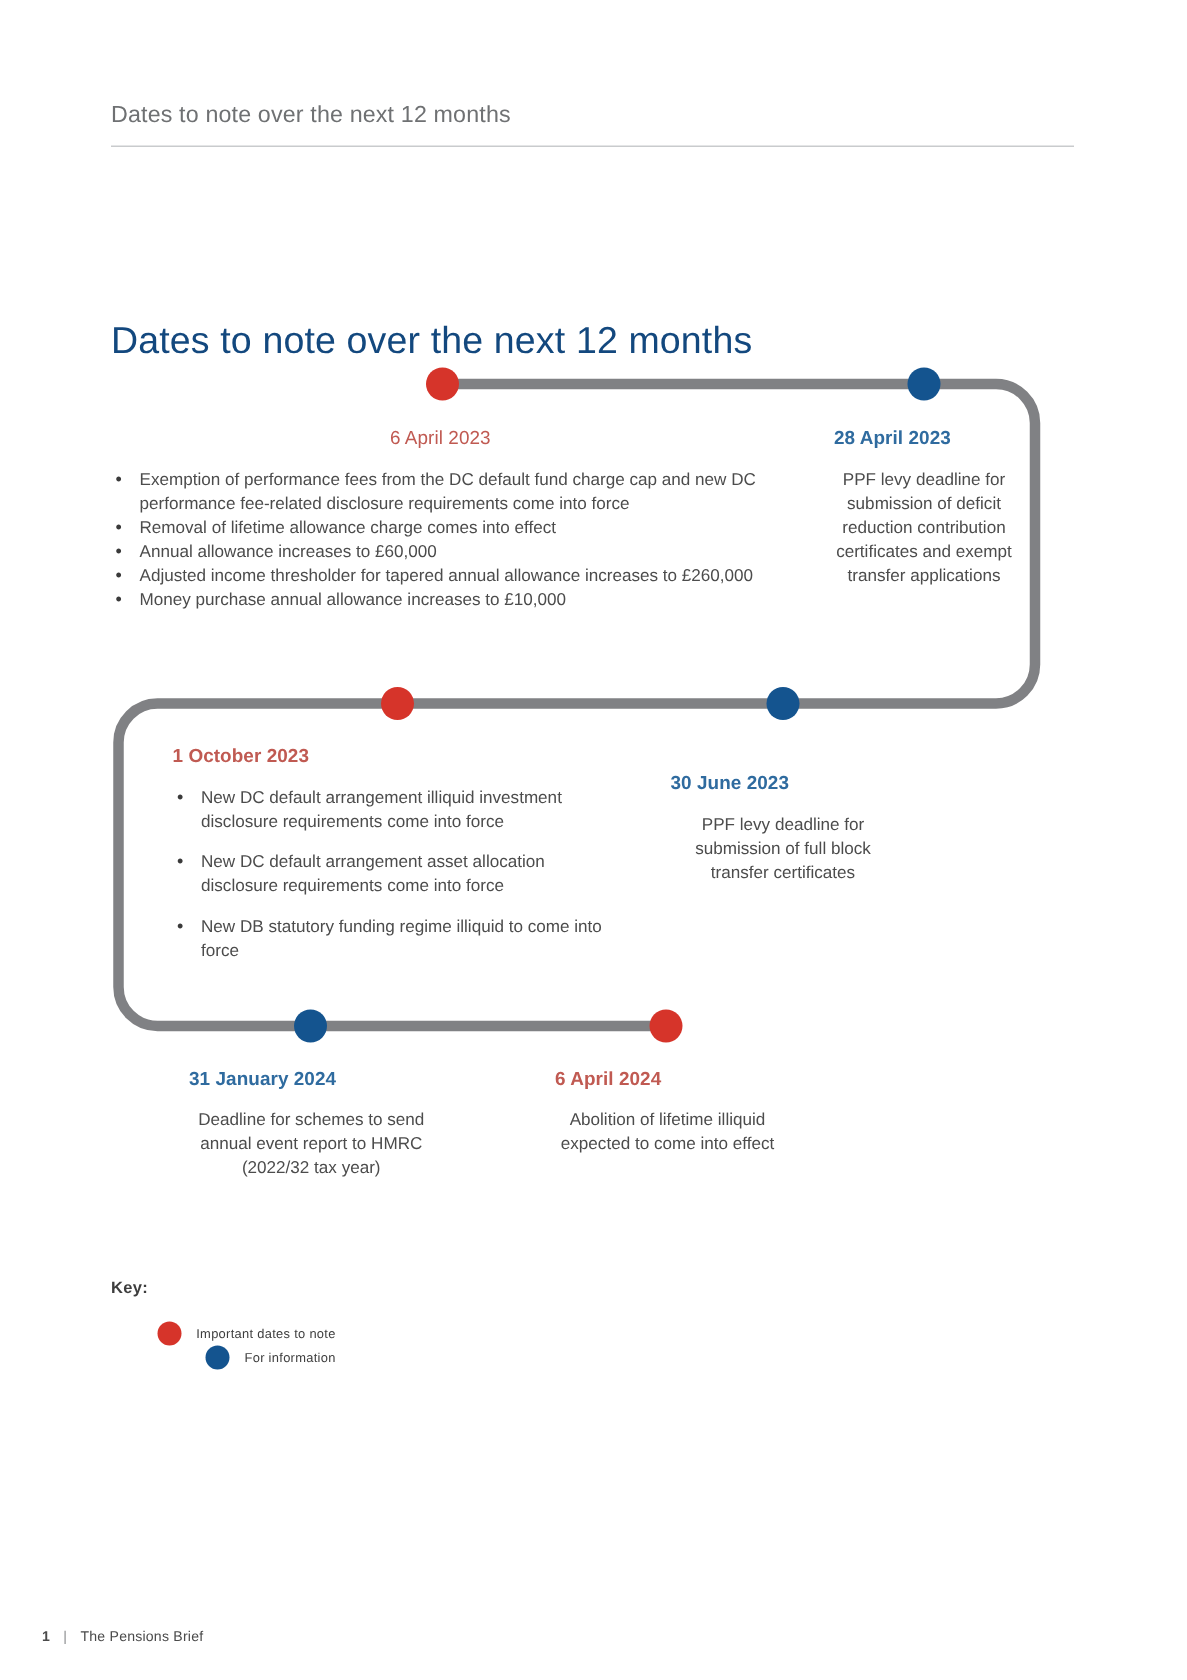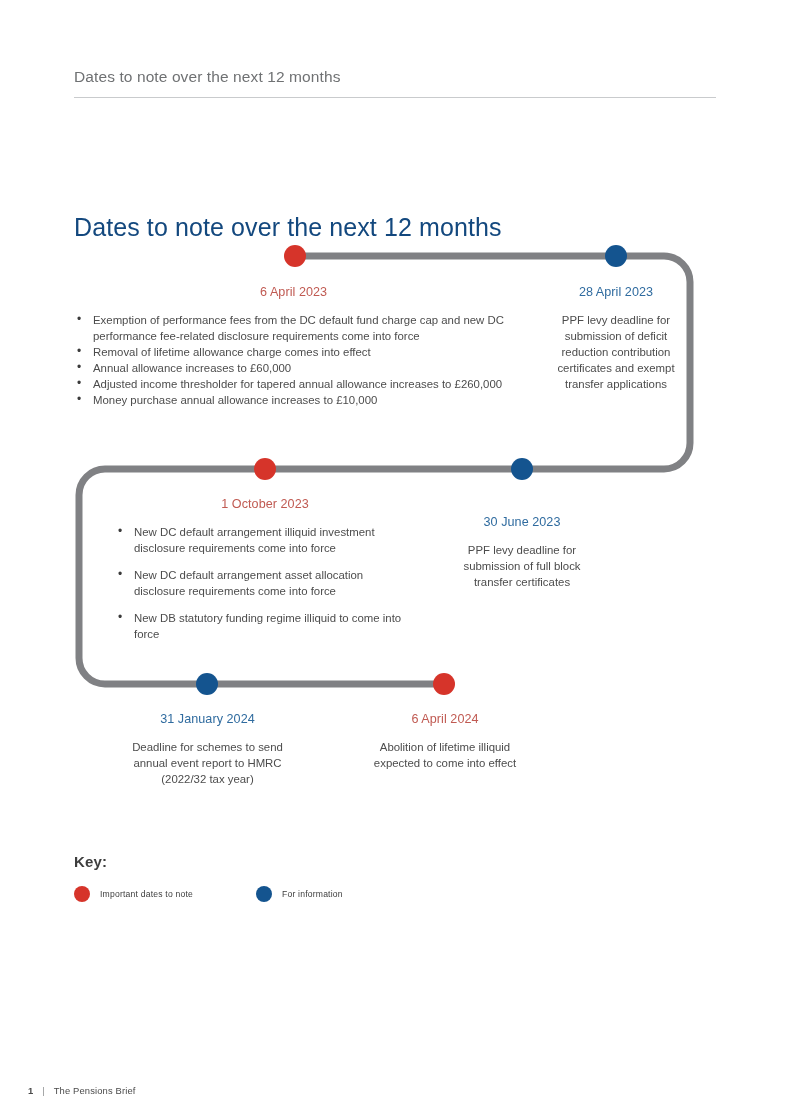--- a/index.html
+++ b/index.html
@@ -71,21 +71,21 @@
 
   
   .ms { position: absolute; }
   .ms-date {
     font-size: 12.6px;
     margin: 0 0 13px 0;
     letter-spacing: .05px;
   }
   .ms-date.red  { color: #c05a52; }
   .ms-date.blue { color: #2f6b9f; }
-  .ms-date.center { text-align: center; }
+  .ms-date.center { text-align: left; font-weight: bold; }
 
   .ms-body {
     font-size: 11.4px;
     line-height: 16px;
     color: #4c4c4c;
   }
   .ms-body.center { text-align: center; }
 
   ul.ms-list {
     list-style: none;
@@ -107,29 +107,30 @@
     font-size: 12px;
   }
 
   
   .key {
     position: absolute;
     left: 74px;
     top: 853px;
   }
   .key-label {
-    font-size: 15px;
+    font-size: 11px;
     font-weight: bold;
     color: #3d3d3d;
     margin-bottom: 16px;
     letter-spacing: .2px;
   }
   .key-items {
     display: flex;
     align-items: flex-end;
+    flex-direction: column;
   }
   .key-item {
     display: flex;
     align-items: center;
   }
   .key-item + .key-item { margin-left: 63px; }
   .key-swatch {
     width: 16px;
     height: 16px;
     border-radius: 50%;

